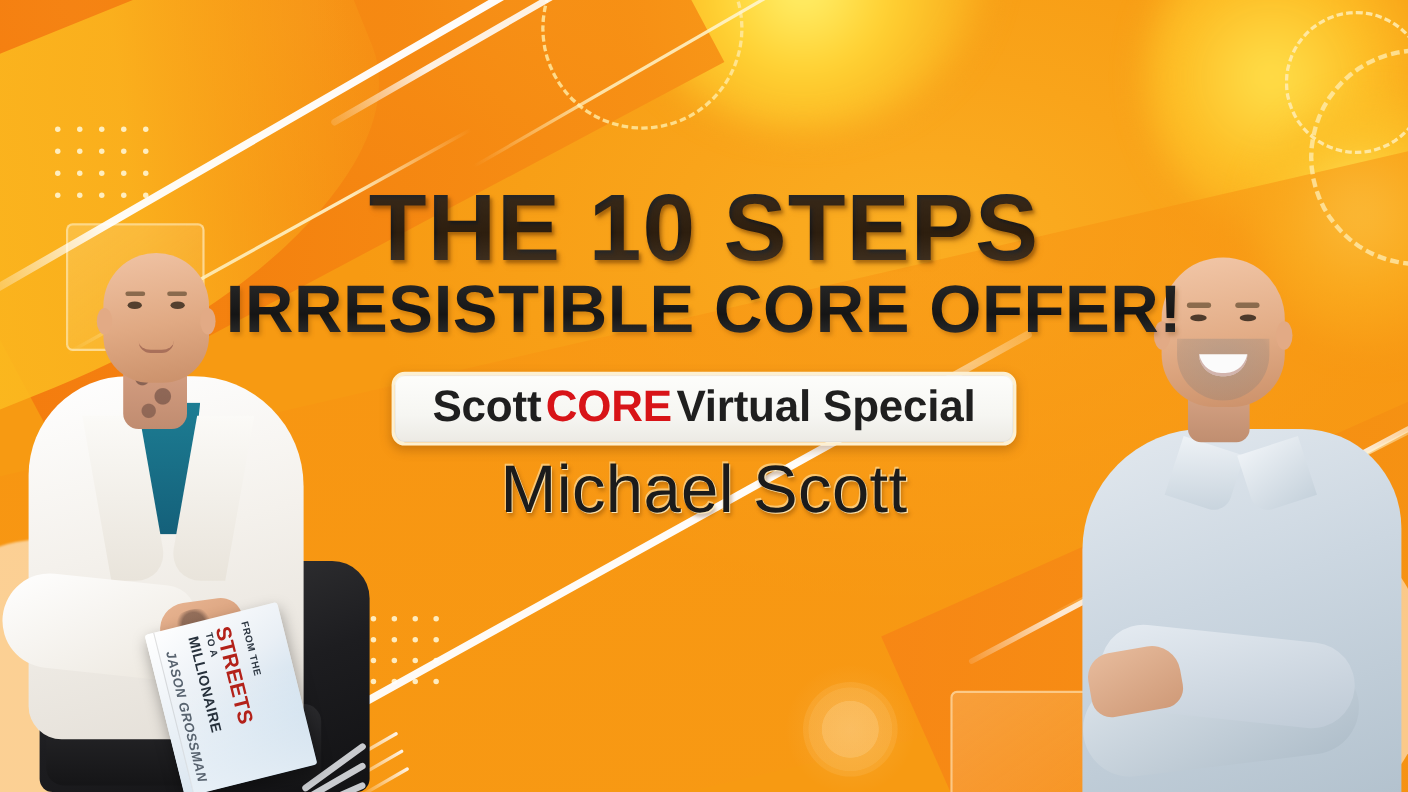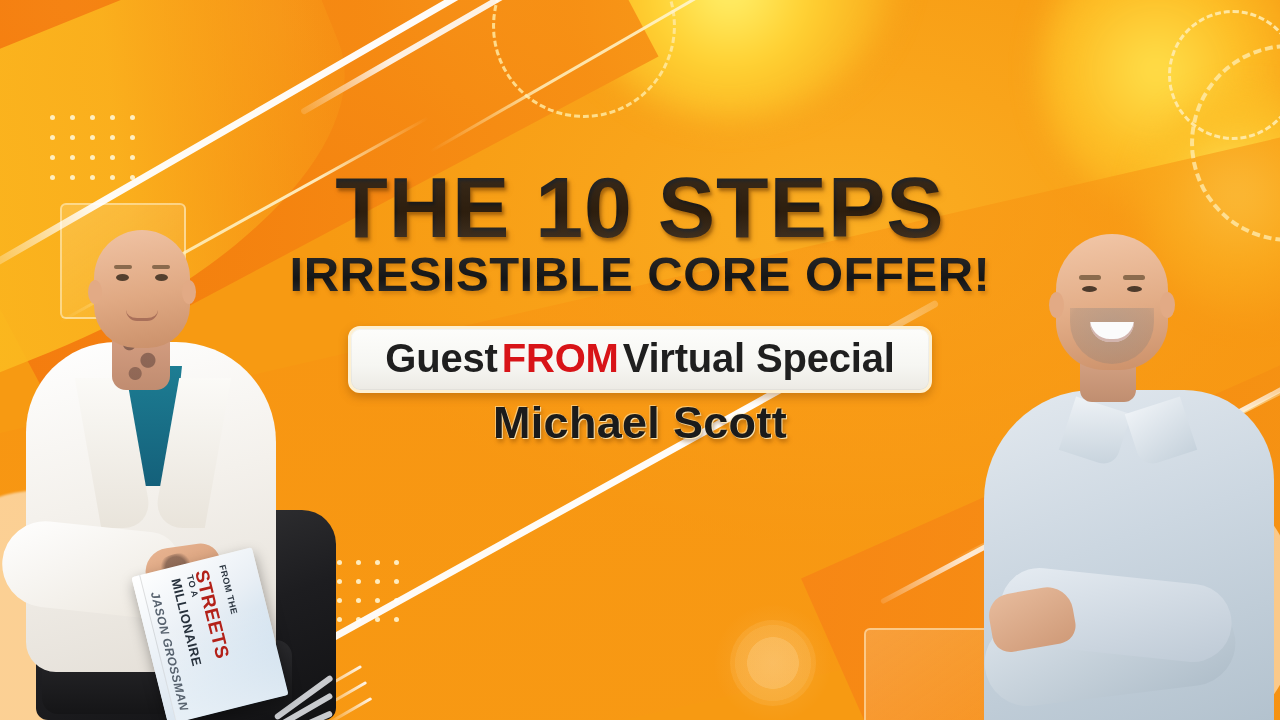--- a/index.html
+++ b/index.html
@@ -410,21 +410,21 @@
     font-weight: 900;
     letter-spacing: .5px;
     line-height: 1.02;
     background: linear-gradient(180deg, #2b2b2b 0%, #151515 58%, #333 100%);
     -webkit-background-clip: text;
     background-clip: text;
     -webkit-text-fill-color: transparent;
     filter: drop-shadow(2px 3px 2px rgba(120,60,0,.3));
   }
   .headline-2 { font-size: 53px; margin-top: 8px; }
-  .headline-3 { font-size: 49px; margin-top: 2px; }
+  .headline-3 { font-size: 61px; margin-top: 2px; }
 
   .badge-wrap {
     margin-top: 26px;
     display: flex;
     justify-content: center;
   }
   .badge {
     position: relative;
     display: inline-flex;
     align-items: center;
@@ -444,22 +444,22 @@
 
   .guest-line {
     margin-top: 26px;
     font-size: 31px;
     font-weight: 700;
     color: #191919;
     text-shadow: 1px 2px 2px rgba(120,60,0,.28);
   }
   .guest-name {
     margin-top: 4px;
-    font-size: 45px;
-    font-weight: 700;
+    font-size: 61px;
+    font-weight: 400;
     color: #1b1b1b;
     letter-spacing: .3px;
     text-shadow:
       1px 1px 0 rgba(255,236,190,.9),
       -1px -1px 0 rgba(255,236,190,.55),
       2px 4px 4px rgba(110,55,0,.4);
   }
 </style>
 </head>
 <body>
@@ -623,22 +623,22 @@
     <div class="pr-arm2"></div>
     <div class="pr-hand"></div>
   </div>
 
   <div class="text-block">
     <div class="headline-1">THE 10 STEPS</div>
     <div class="headline-3">IRRESISTIBLE CORE OFFER!</div>
 
     <div class="badge-wrap">
       <div class="badge">
-        <span class="t-dark">Guest</span>
-        <span class="t-free">FROM</span>
+        <span class="t-dark">Scott</span>
+        <span class="t-free">CORE</span>
         <span class="t-dark">Virtual Special</span>
       </div>
     </div>
 
     <div class="guest-name">Michael Scott</div>
   </div>
 
 </div>
 
 </body></html>

